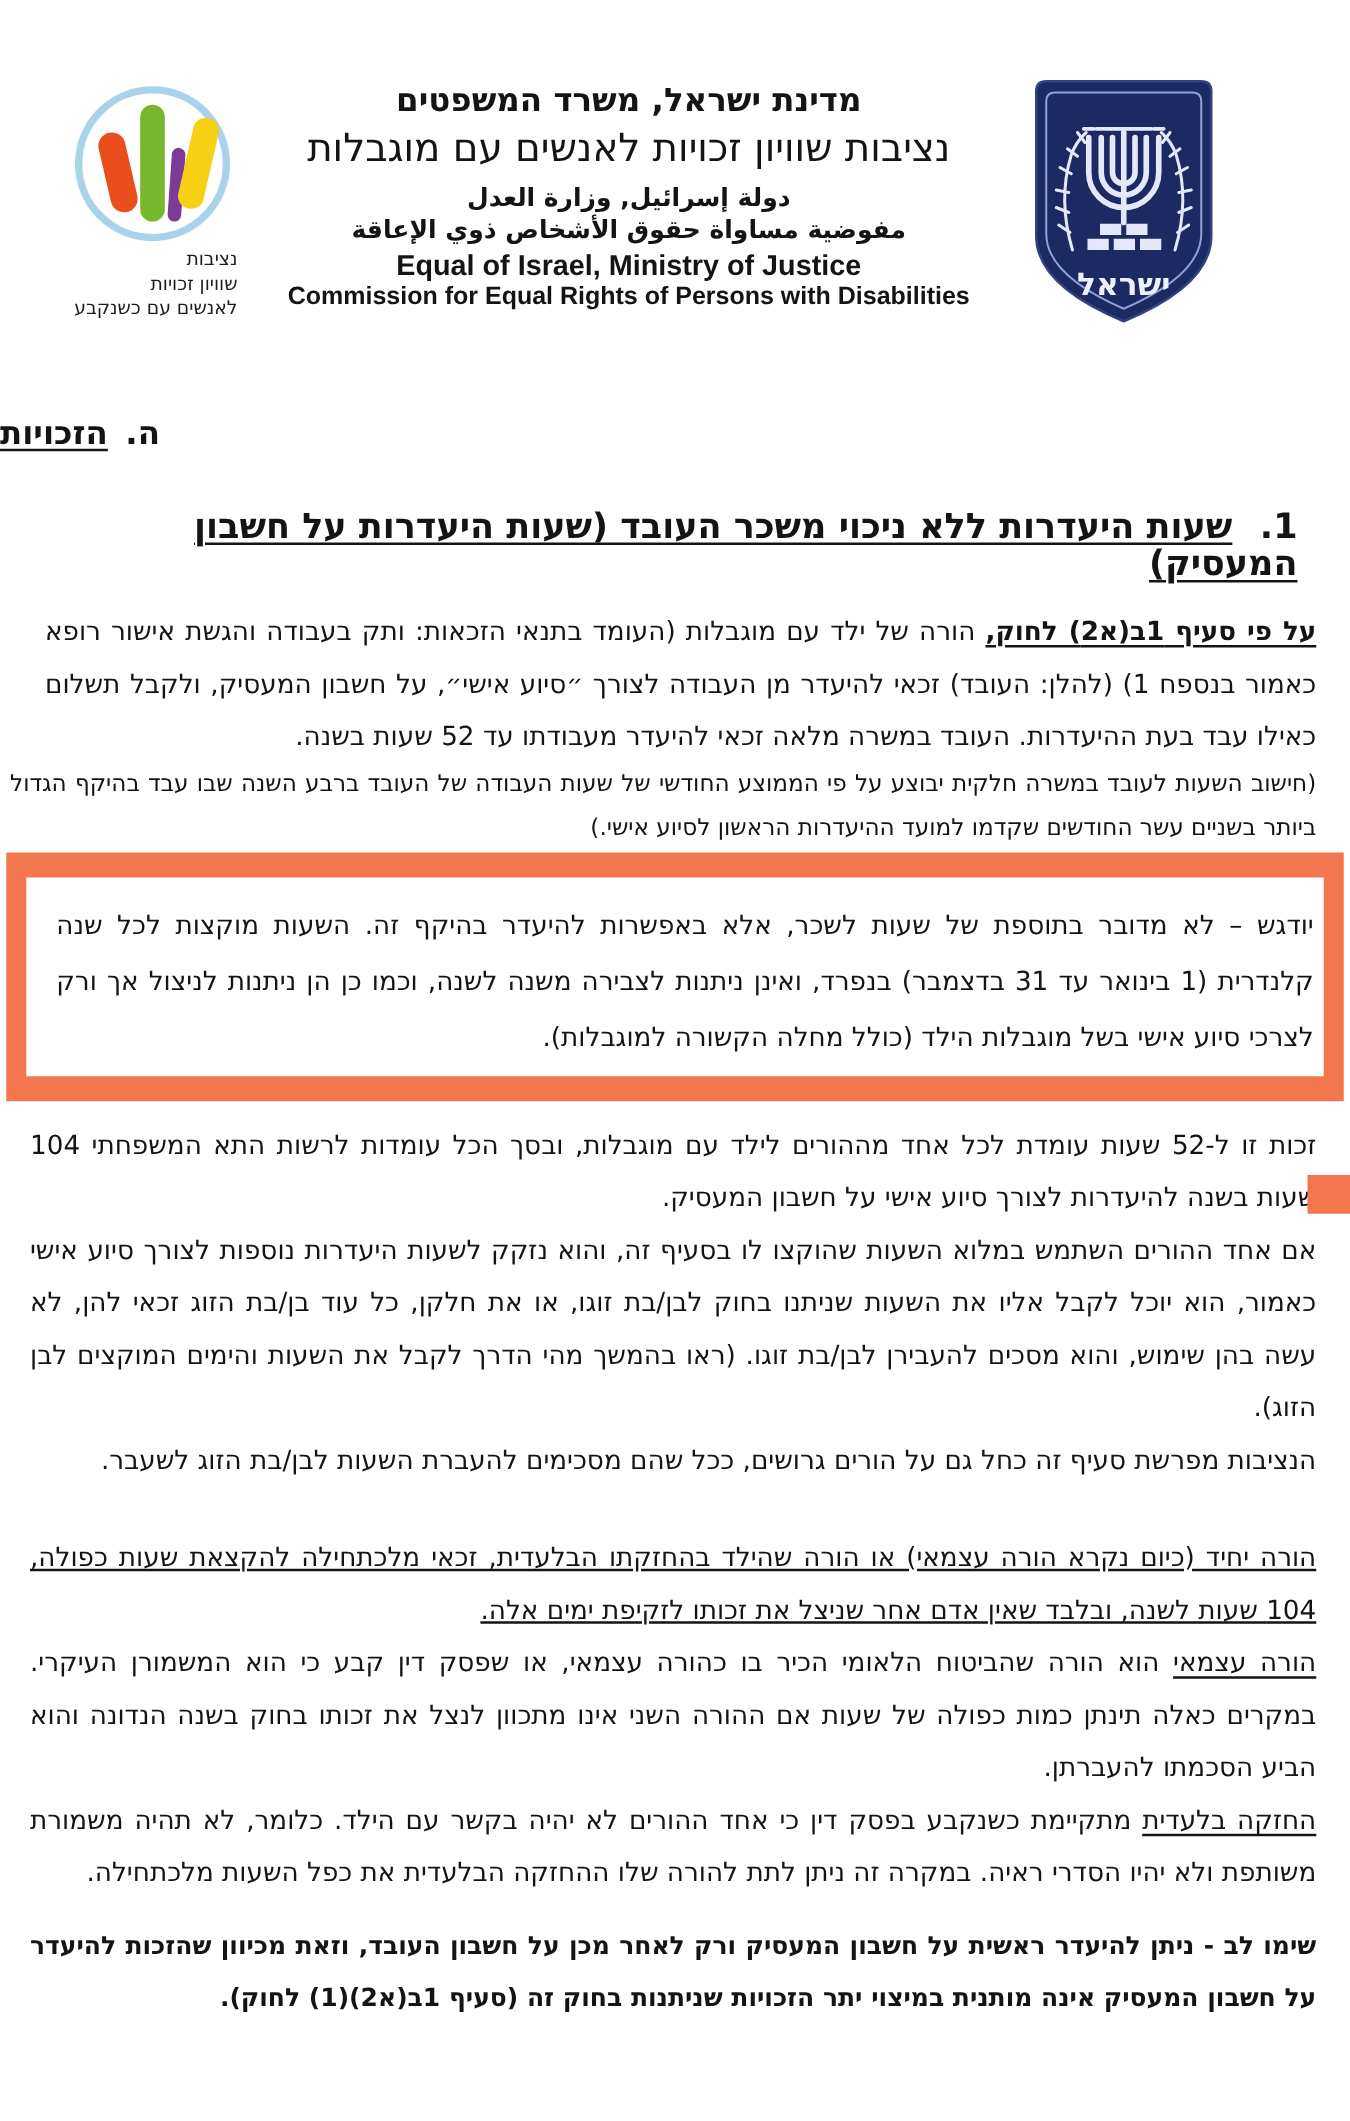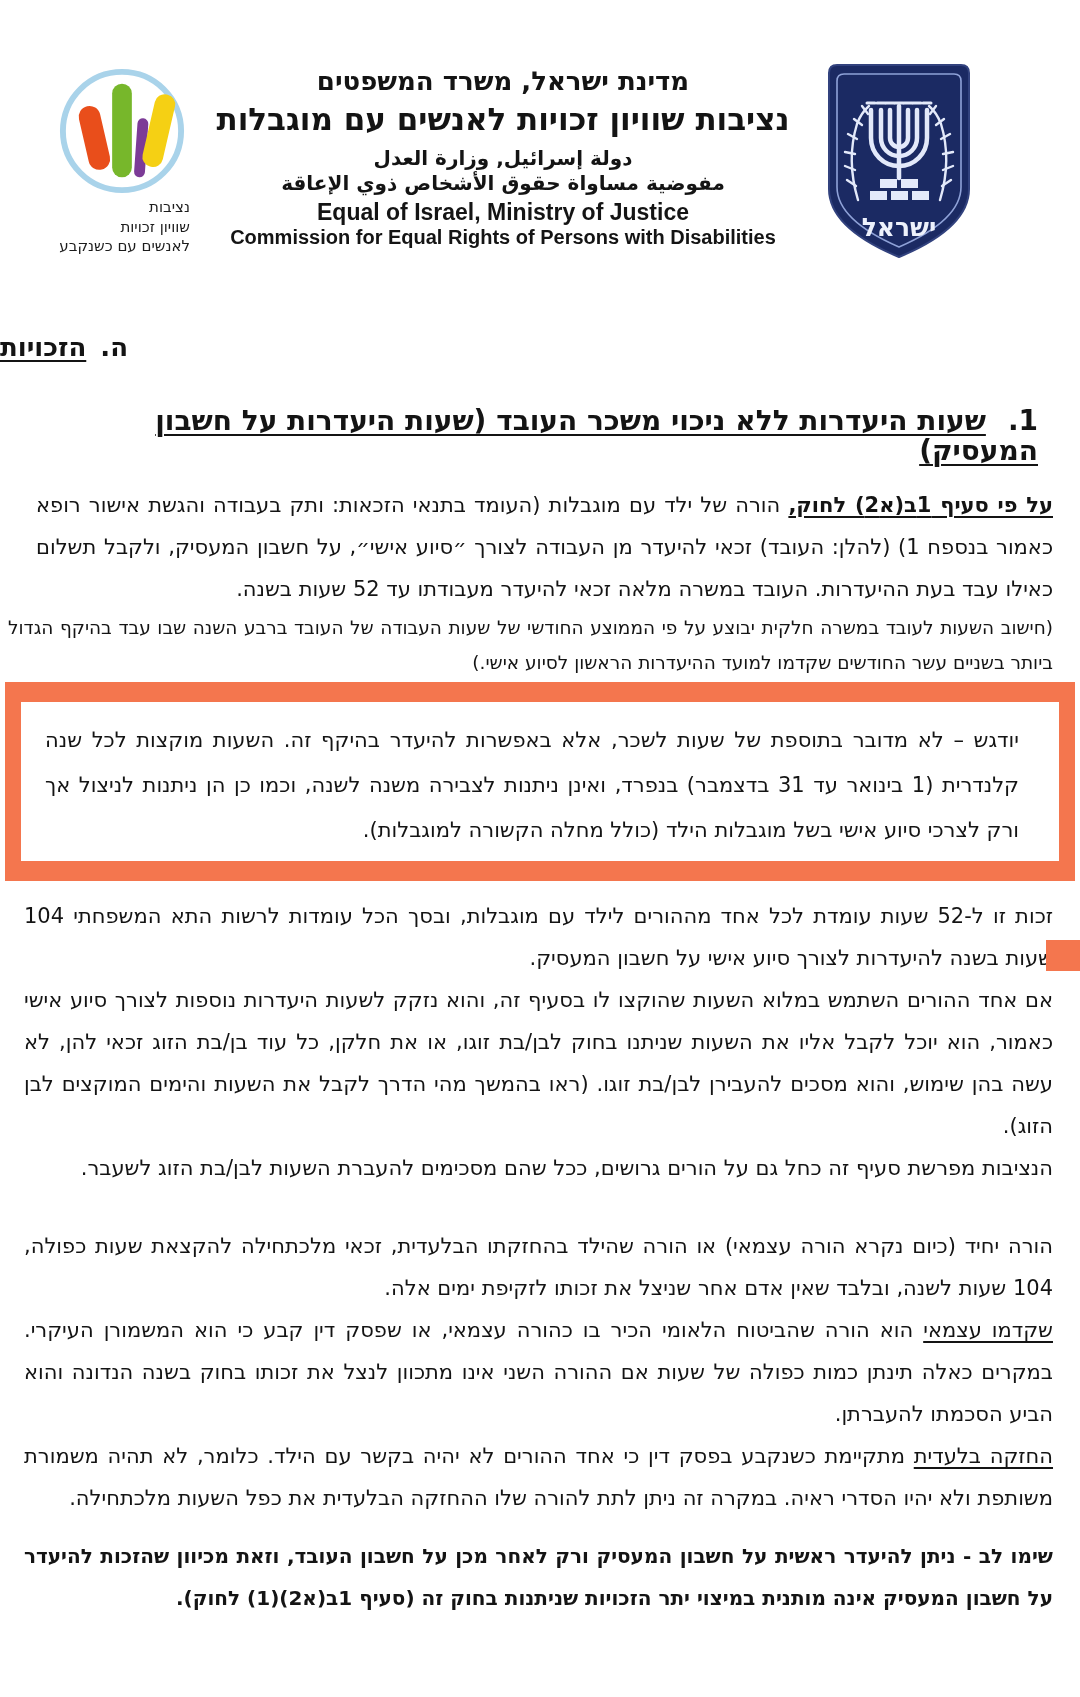--- a/index.html
+++ b/index.html
@@ -8,21 +8,21 @@
   .page{width:1080px;height:1697px;position:relative;overflow:hidden;}
 
   
   .header{position:relative;height:268px;}
   .logo-block{position:absolute;left:46px;top:66px;width:152px;}
   .logo-block svg{display:block;margin:0 auto;width:130px;height:130px;}
   .logo-caption{direction:rtl;text-align:right;font-size:15px;line-height:1.3;
                 color:#1c1c1c;padding-right:8px;margin-top:2px;}
   .header-center{position:absolute;left:192px;width:622px;top:66px;text-align:center;}
   .h-he1{font-size:26px;font-weight:bold;direction:rtl;}
-  .h-he2{font-size:31px;font-weight:bold;direction:rtl;margin-top:5px;}
+  .h-he2{font-size:31px;font-weight:normal;direction:rtl;margin-top:5px;}
   .h-ar1{font-size:20px;font-weight:bold;direction:rtl;margin-top:9px;}
   .h-ar2{font-size:20px;font-weight:bold;direction:rtl;margin-top:1px;}
   .h-en1{font-size:23px;font-weight:bold;margin-top:4px;font-family:"Liberation Sans","DejaVu Sans",sans-serif;}
   .h-en2{font-size:20px;font-weight:bold;font-family:"Liberation Sans","DejaVu Sans",sans-serif;}
   .emblem{position:absolute;right:104px;top:60px;width:154px;height:202px;}
 
   
   .section-heading{direction:rtl;text-align:left;padding:0 40px 0 0;margin-top:64px;
                    font-size:26px;font-weight:bold;}
   .section-heading .letter{margin-inline-end:14px;}
@@ -33,23 +33,23 @@
 
   
   .doc-p{direction:rtl;text-align:justify;font-size:21px;line-height:42px;
          margin:0;padding:0 27px 0 24px;}
   .p1{margin-top:18px;padding-left:36px;}
   .small-note{direction:rtl;text-align:justify;font-size:18.5px;line-height:35px;
               margin:0;padding:0 27px 0 8px;}
   .highlight-box{direction:rtl;text-align:justify;font-size:21px;line-height:45px;
                  margin:2px 5px 0 5px;border:16px solid #F4764E;
                  border-top-width:20px;border-bottom-width:20px;
-                 padding:16px 40px 8px 24px;background:#ffffff;}
+                 padding:16px 8px 8px 24px;background:#ffffff;}
   .p2{margin-top:14px;}
-  .p5{margin-top:36px;}
+  .p5{margin-top:36px;text-decoration:underline;}
   .p8{margin-top:16px;font-weight:bold;font-size:20px;}
   .r-bu{font-weight:bold;text-decoration:underline;text-underline-offset:4px;text-decoration-thickness:2px;}
   .r-u{text-decoration:underline;text-underline-offset:4px;text-decoration-thickness:2px;}
 
   
   .orange-frag{position:absolute;right:0;top:940px;width:34px;height:31px;background:#F4764E;}
 </style>
 </head>
 <body>
 
@@ -131,19 +131,19 @@
 
   <p class="small-note">(חישוב השעות לעובד במשרה חלקית יבוצע על פי הממוצע החודשי של שעות העבודה של העובד ברבע השנה שבו עבד בהיקף הגדול ביותר בשניים עשר החודשים שקדמו למועד ההיעדרות הראשון לסיוע אישי.)</p>
 
   <div class="highlight-box">יודגש – לא מדובר בתוספת של שעות לשכר, אלא באפשרות להיעדר בהיקף זה. השעות מוקצות לכל שנה קלנדרית (1 בינואר עד 31 בדצמבר) בנפרד, ואינן ניתנות לצבירה משנה לשנה, וכמו כן הן ניתנות לניצול אך ורק לצרכי סיוע אישי בשל מוגבלות הילד (כולל מחלה הקשורה למוגבלות).</div>
 
   <p class="doc-p p2">זכות זו ל-52 שעות עומדת לכל אחד מההורים לילד עם מוגבלות, ובסך הכל עומדות לרשות התא המשפחתי 104 שעות בשנה להיעדרות לצורך סיוע אישי על חשבון המעסיק.</p>
   <p class="doc-p">אם אחד ההורים השתמש במלוא השעות שהוקצו לו בסעיף זה, והוא נזקק לשעות היעדרות נוספות לצורך סיוע אישי כאמור, הוא יוכל לקבל אליו את השעות שניתנו בחוק לבן/בת זוגו, או את חלקן, כל עוד בן/בת הזוג זכאי להן, לא עשה בהן שימוש, והוא מסכים להעבירן לבן/בת זוגו. (ראו בהמשך מהי הדרך לקבל את השעות והימים המוקצים לבן הזוג).</p>
   <p class="doc-p">הנציבות מפרשת סעיף זה כחל גם על הורים גרושים, ככל שהם מסכימים להעברת השעות לבן/בת הזוג לשעבר.</p>
 
   <p class="doc-p p5">הורה יחיד (כיום נקרא הורה עצמאי) או הורה שהילד בהחזקתו הבלעדית, זכאי מלכתחילה להקצאת שעות כפולה, 104 שעות לשנה, ובלבד שאין אדם אחר שניצל את זכותו לזקיפת ימים אלה.</p>
-  <p class="doc-p"><span class="r-u">שקדמו עצמאי</span><span> הוא הורה שהביטוח הלאומי הכיר בו כהורה עצמאי, או שפסק דין קבע כי הוא המשמורן העיקרי. במקרים כאלה תינתן כמות כפולה של שעות אם ההורה השני אינו מתכוון לנצל את זכותו בחוק בשנה הנדונה והוא הביע הסכמתו להעברתן.</span></p>
+  <p class="doc-p"><span class="r-u">הורה עצמאי</span><span> הוא הורה שהביטוח הלאומי הכיר בו כהורה עצמאי, או שפסק דין קבע כי הוא המשמורן העיקרי. במקרים כאלה תינתן כמות כפולה של שעות אם ההורה השני אינו מתכוון לנצל את זכותו בחוק בשנה הנדונה והוא הביע הסכמתו להעברתן.</span></p>
   <p class="doc-p"><span class="r-u">החזקה בלעדית</span><span> מתקיימת כשנקבע בפסק דין כי אחד ההורים לא יהיה  בקשר עם הילד. כלומר, לא תהיה משמורת משותפת ולא יהיו הסדרי ראיה. במקרה זה ניתן לתת להורה שלו ההחזקה הבלעדית את כפל השעות מלכתחילה.</span></p>
 
   <p class="doc-p p8">שימו לב - ניתן להיעדר ראשית על חשבון המעסיק ורק לאחר מכן על חשבון העובד, וזאת מכיוון שהזכות להיעדר על חשבון המעסיק אינה מותנית במיצוי יתר הזכויות שניתנות בחוק זה (סעיף 1ב(א2)(1) לחוק).</p>
 
   <div class="orange-frag"></div>
 </div>
 
 </body></html>

